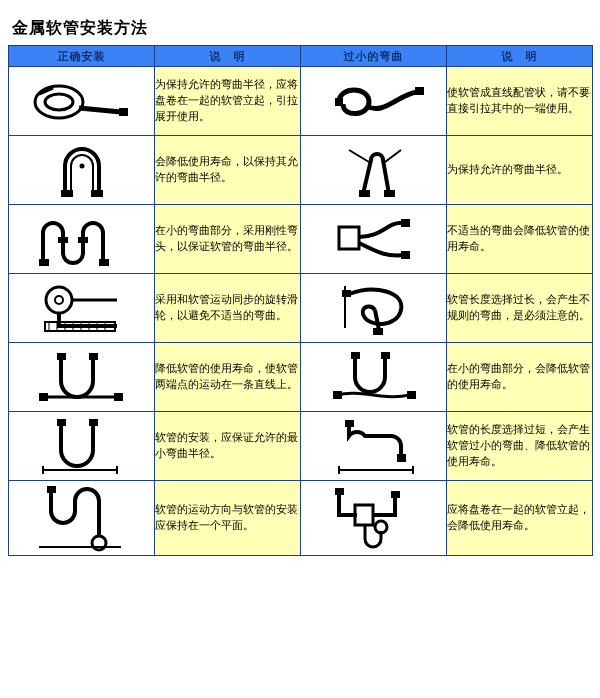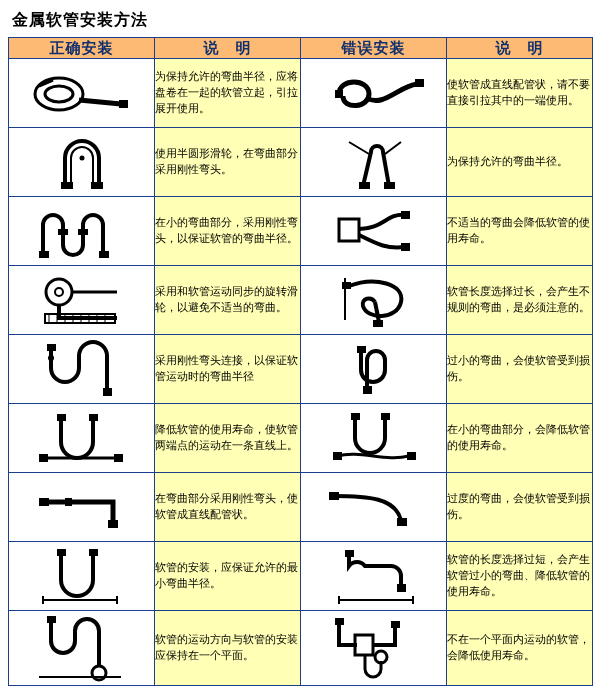--- a/index.html
+++ b/index.html
@@ -12,44 +12,44 @@
     height: 698px;
     font-family: "DejaVu Sans", "Liberation Sans", sans-serif;
     color: #000;
     overflow: hidden;
   }
   .page {
     width: 600px;
     height: 698px;
     position: relative;
     box-sizing: border-box;
-    padding: 8px 8px 0 8px;
+    padding: 16px 8px 0 8px;
   }
   .doc-title {
     font-size: 16px;
     font-weight: bold;
     letter-spacing: 1px;
     margin: 2px 0 6px 4px;
     color: #000;
   }
   table.guide {
     border-collapse: collapse;
     width: 584px;
     table-layout: fixed;
     border: 1px solid #1b3f8b;
   }
   table.guide td, table.guide th {
     border: 1px solid #1b3f8b;
     padding: 0;
     vertical-align: middle;
   }
   thead th {
-    background: #fdba74;
+    background: #3b82f6;
     color: #11306e;
-    font-size: 15px;
+    font-size: 11px;
     font-weight: bold;
     height: 20px;
     text-align: center;
     letter-spacing: 1px;
   }
   col.pic { width: 146px; }
   col.txt { width: 146px; }
   td.pic {
     background: #ffffff;
     text-align: center;
@@ -76,21 +76,21 @@
     <colgroup>
       <col class="pic">
         <col class="txt">
         <col class="pic">
         <col class="txt">
     </colgroup>
     <thead>
       <tr>
         <th>正确安装</th>
         <th>说　明</th>
-        <th>错误安装</th>
+        <th>过小的弯曲</th>
         <th>说　明</th>
       </tr>
     </thead>
     <tbody>
 
       <tr>
         <td class="pic">
           <svg width="130" height="58" viewBox="0 0 130 58">
             <ellipse cx="42" cy="30" rx="24" ry="16" fill="none" stroke="#000" stroke-width="3"></ellipse>
             <ellipse cx="42" cy="30" rx="14" ry="8" fill="none" stroke="#000" stroke-width="3"></ellipse>
@@ -114,21 +114,21 @@
       <tr>
         <td class="pic">
           <svg width="130" height="60" viewBox="0 0 130 60">
             <path d="M48 52 L48 26 A17 17 0 0 1 82 26 L82 52" fill="none" stroke="#000" stroke-width="4"></path>
             <path d="M54 52 L54 26 A11 11 0 0 1 76 26 L76 52" fill="none" stroke="#000" stroke-width="2"></path>
             <rect x="44" y="50" width="12" height="7" fill="#000"></rect>
             <rect x="74" y="50" width="12" height="7" fill="#000"></rect>
             <circle cx="65" cy="26" r="2.5" fill="#000"></circle>
           </svg>
         </td>
-        <td class="txt">使用半圆形滑轮，在弯曲部分采用刚性弯头。</td>
+        <td class="txt">会降低使用寿命，以保持其允许的弯曲半径。</td>
         <td class="pic">
           <svg width="130" height="60" viewBox="0 0 130 60">
             <path d="M54 54 L62 20 A6 6 0 0 1 74 20 L80 54" fill="none" stroke="#000" stroke-width="4"></path>
             <path d="M40 10 L60 22" stroke="#000" stroke-width="2"></path>
             <path d="M92 10 L76 22" stroke="#000" stroke-width="2"></path>
             <rect x="50" y="50" width="11" height="7" fill="#000"></rect>
             <rect x="75" y="50" width="11" height="7" fill="#000"></rect>
           </svg>
         </td>
         <td class="txt">为保持允许的弯曲半径。</td>
@@ -174,39 +174,20 @@
             <path d="M36 8 L36 50" stroke="#000" stroke-width="2"></path>
             <path d="M40 16 C66 6, 96 14, 92 32 C88 50, 58 50, 54 36 C52 28, 62 26, 66 32" fill="none" stroke="#000" stroke-width="4"></path>
             <rect x="33" y="12" width="9" height="7" fill="#000"></rect>
             <path d="M66 32 L70 52" stroke="#000" stroke-width="4"></path>
             <rect x="64" y="50" width="10" height="7" fill="#000"></rect>
           </svg>
         </td>
         <td class="txt">软管长度选择过长，会产生不规则的弯曲，是必须注意的。</td>
       </tr>
 
-      <tr>
-        <td class="pic">
-          <svg width="130" height="62" viewBox="0 0 130 62">
-            <path d="M34 8 L34 30 A14 14 0 0 0 62 30 L62 18 A14 14 0 0 1 90 18 L90 54" fill="none" stroke="#000" stroke-width="4"></path>
-            <rect x="30" y="6" width="9" height="7" fill="#000"></rect>
-            <rect x="86" y="50" width="9" height="8" fill="#000"></rect>
-            <circle cx="34" cy="20" r="3" fill="#000"></circle>
-          </svg>
-        </td>
-        <td class="txt">采用刚性弯头连接，以保证软管运动时的弯曲半径</td>
-        <td class="pic">
-          <svg width="130" height="62" viewBox="0 0 130 62">
-            <path d="M52 10 L52 32 A12 12 0 0 0 76 32 L76 22 A9 9 0 0 0 58 22 L58 50" fill="none" stroke="#000" stroke-width="4"></path>
-            <rect x="48" y="8" width="9" height="7" fill="#000"></rect>
-            <rect x="54" y="48" width="9" height="8" fill="#000"></rect>
-          </svg>
-        </td>
-        <td class="txt">过小的弯曲，会使软管受到损伤。</td>
-      </tr>
 
       <tr>
         <td class="pic">
           <svg width="130" height="60" viewBox="0 0 130 60">
             <path d="M44 10 L44 34 A16 16 0 0 0 76 34 L76 10" fill="none" stroke="#000" stroke-width="4"></path>
             <rect x="40" y="6" width="9" height="7" fill="#000"></rect>
             <rect x="72" y="6" width="9" height="7" fill="#000"></rect>
             <path d="M26 50 L100 50" stroke="#000" stroke-width="3"></path>
             <rect x="22" y="46" width="9" height="8" fill="#000"></rect>
             <rect x="97" y="46" width="9" height="8" fill="#000"></rect>
@@ -219,39 +200,20 @@
             <rect x="42" y="5" width="9" height="7" fill="#000"></rect>
             <rect x="72" y="5" width="9" height="7" fill="#000"></rect>
             <path d="M28 48 C52 42, 76 54, 100 48" fill="none" stroke="#000" stroke-width="3"></path>
             <rect x="24" y="44" width="9" height="8" fill="#000"></rect>
             <rect x="98" y="44" width="9" height="8" fill="#000"></rect>
           </svg>
         </td>
         <td class="txt">在小的弯曲部分，会降低软管的使用寿命。</td>
       </tr>
 
-      <tr>
-        <td class="pic">
-          <svg width="130" height="54" viewBox="0 0 130 54">
-            <path d="M26 22 L96 22 L96 42" fill="none" stroke="#000" stroke-width="5"></path>
-            <rect x="22" y="18" width="10" height="8" fill="#000"></rect>
-            <rect x="91" y="40" width="10" height="8" fill="#000"></rect>
-            <rect x="48" y="18" width="7" height="8" fill="#000"></rect>
-          </svg>
-        </td>
-        <td class="txt">在弯曲部分采用刚性弯头，使软管成直线配管状。</td>
-        <td class="pic">
-          <svg width="130" height="54" viewBox="0 0 130 54">
-            <path d="M24 16 C60 16, 86 18, 92 40" fill="none" stroke="#000" stroke-width="4"></path>
-            <rect x="20" y="12" width="10" height="8" fill="#000"></rect>
-            <rect x="88" y="38" width="10" height="8" fill="#000"></rect>
-          </svg>
-        </td>
-        <td class="txt">过度的弯曲，会使软管受到损伤。</td>
-      </tr>
 
       <tr>
         <td class="pic">
           <svg width="130" height="64" viewBox="0 0 130 64">
             <path d="M44 8 L44 36 A16 16 0 0 0 76 36 L76 8" fill="none" stroke="#000" stroke-width="4"></path>
             <rect x="40" y="5" width="9" height="7" fill="#000"></rect>
             <rect x="72" y="5" width="9" height="7" fill="#000"></rect>
             <path d="M26 56 L100 56" stroke="#000" stroke-width="2"></path>
             <path d="M26 52 L26 60 M100 52 L100 60" stroke="#000" stroke-width="2"></path>
           </svg>
@@ -283,18 +245,18 @@
           <svg width="130" height="74" viewBox="0 0 130 74">
             <path d="M30 10 L30 34 L48 34" fill="none" stroke="#000" stroke-width="4"></path>
             <rect x="26" y="7" width="9" height="7" fill="#000"></rect>
             <rect x="46" y="24" width="18" height="20" fill="none" stroke="#000" stroke-width="3"></rect>
             <path d="M64 34 L86 34 L86 14" fill="none" stroke="#000" stroke-width="4"></path>
             <rect x="82" y="10" width="9" height="7" fill="#000"></rect>
             <path d="M56 44 L56 58 A8 8 0 0 0 72 58 L72 50" fill="none" stroke="#000" stroke-width="3"></path>
             <circle cx="72" cy="46" r="6" fill="none" stroke="#000" stroke-width="3"></circle>
           </svg>
         </td>
-        <td class="txt">不在一个平面内运动的软管，会降低使用寿命。</td>
+        <td class="txt">应将盘卷在一起的软管立起，会降低使用寿命。</td>
       </tr>
 
     </tbody>
   </table>
 </div>
 
 </body></html>

